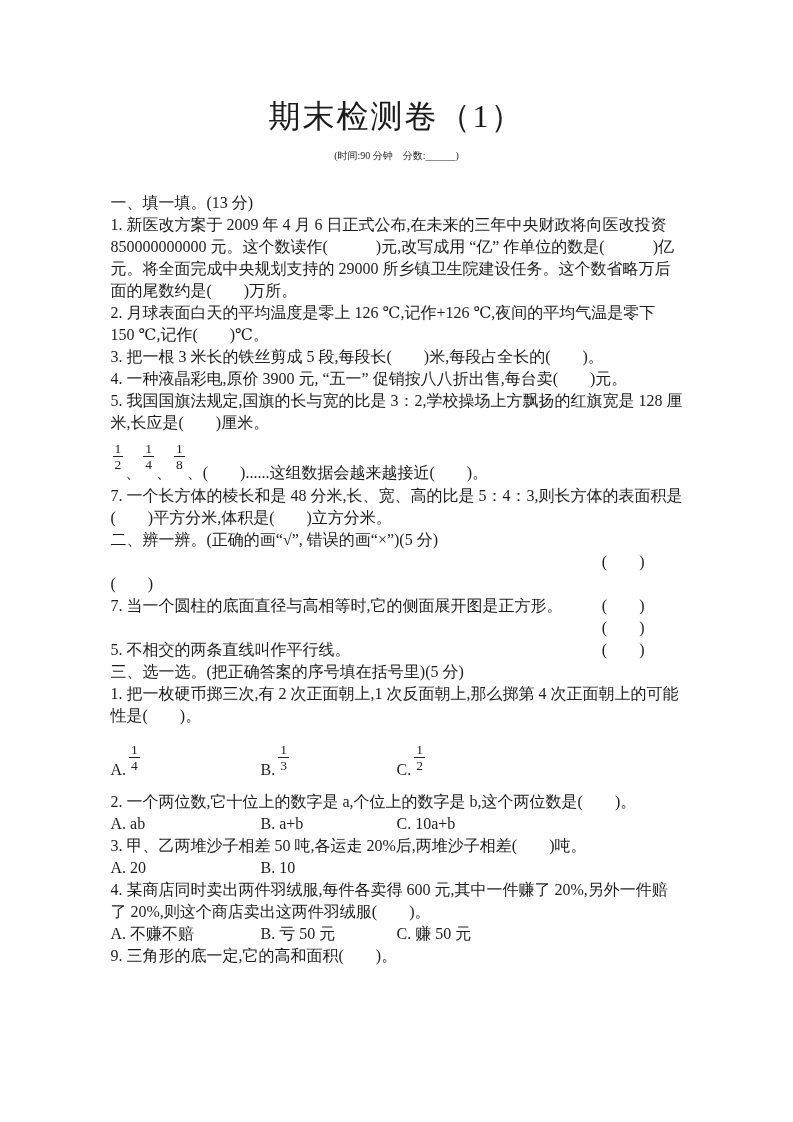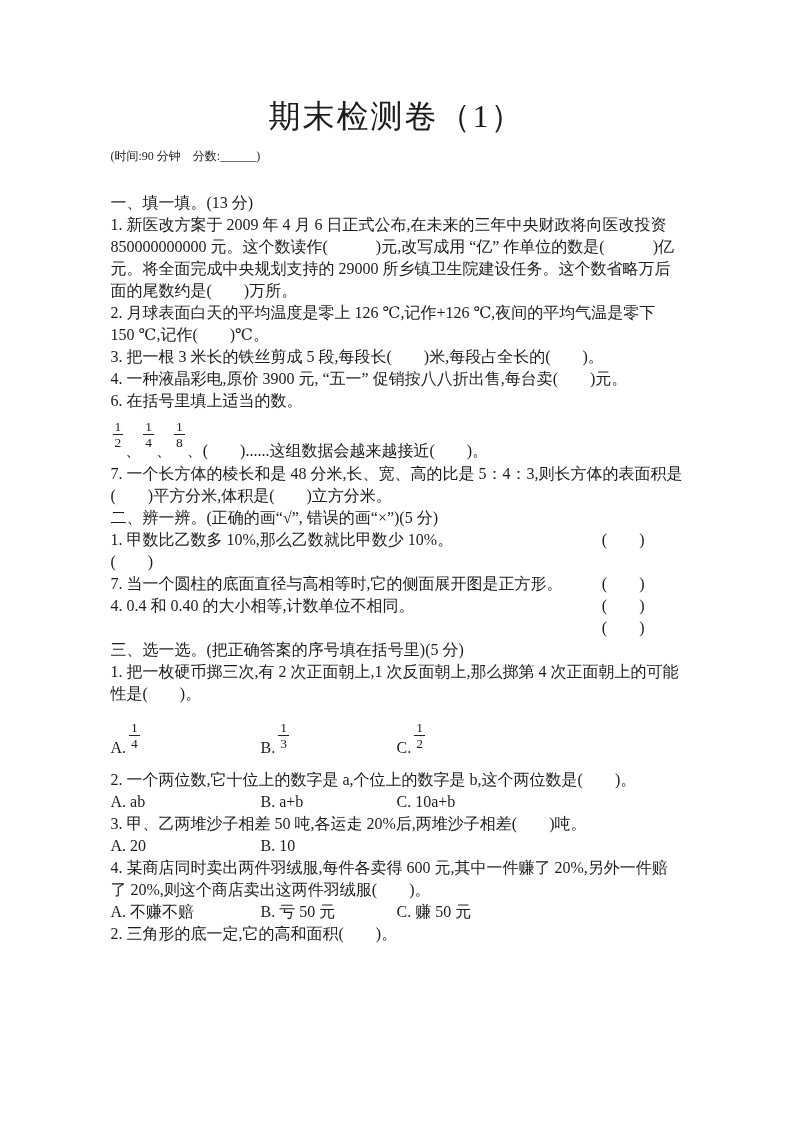--- a/index.html
+++ b/index.html
@@ -17,22 +17,22 @@
     padding-top: 94px;
     text-align: center;
     font-size: 32px;
     line-height: 44px;
     font-weight: 400;
     letter-spacing: 2px;
   }
   .meta {
     width: 572px;
     margin: 8px auto 0;
-    text-align: left;
-    font-size: 12px;
+    text-align: center;
+    font-size: 10px;
     line-height: 20px;
   }
   .content {
     width: 572px;
     margin: 26px auto 0;
     font-size: 16px;
     line-height: 22px;
   }
   .sec-heading { font-weight: 400; }
   .q { margin: 0; }
@@ -79,21 +79,21 @@
   <h1 class="title">期末检测卷（1）</h1>
   <div class="meta">(时间:90 分钟　分数:______)</div>
 
   <div class="content">
 
     <div class="sec-heading">一、填一填。(13 分)</div>
     <p class="q">1. 新医改方案于 2009 年 4 月 6 日正式公布,在未来的三年中央财政将向医改投资 850000000000 元。这个数读作(　　　)元,改写成用 “亿” 作单位的数是(　　　)亿元。将全面完成中央规划支持的 29000 所乡镇卫生院建设任务。这个数省略万后面的尾数约是(　　)万所。</p>
     <p class="q">2. 月球表面白天的平均温度是零上 126 ℃,记作+126 ℃,夜间的平均气温是零下 150 ℃,记作(　　)℃。</p>
     <p class="q">3. 把一根 3 米长的铁丝剪成 5 段,每段长(　　)米,每段占全长的(　　)。</p>
     <p class="q">4. 一种液晶彩电,原价 3900 元, “五一” 促销按八八折出售,每台卖(　　)元。</p>
-    <p class="q">6. 在括号里填上适当的数。</p>
+    <p class="q">5. 我国国旗法规定,国旗的长与宽的比是 3：2,学校操场上方飘扬的红旗宽是 128 厘米,长应是(　　)厘米。</p>
 
     <div class="frac-line">
       <span class="frac">
         <span class="num">1</span>
         <span class="den">2</span>
       </span>
       <span class="sep">、</span>
       <span class="frac">
         <span class="num">1</span>
         <span class="den">4</span>
@@ -105,33 +105,32 @@
       </span>
       <span class="sep">、</span>
       <span class="tail">(　　)......这组数据会越来越接近(　　)。</span>
     </div>
 
     <p class="q">7. 一个长方体的棱长和是 48 分米,长、宽、高的比是 5：4：3,则长方体的表面积是(　　)平方分米,体积是(　　)立方分米。</p>
 
     <div class="sec-heading">二、辨一辨。(正确的画“√”, 错误的画“×”)(5 分)</div>
 
     <div class="judge-row">
-      <span>1. 甲数比乙数多 10%,那么乙数就比甲数少 10%。</span>
       <span class="bracket">(　　)</span>
     </div>
     <p class="q">(　　)</p>
     <div class="judge-row">
       <span>7. 当一个圆柱的底面直径与高相等时,它的侧面展开图是正方形。</span>
       <span class="bracket">(　　)</span>
     </div>
     <div class="judge-row">
-      <span>4. 0.4 和 0.40 的大小相等,计数单位不相同。</span>
       <span class="bracket">(　　)</span>
     </div>
     <div class="judge-row">
+      <span>5. 不相交的两条直线叫作平行线。</span>
       <span class="bracket">(　　)</span>
     </div>
 
     <div class="sec-heading">三、选一选。(把正确答案的序号填在括号里)(5 分)</div>
 
     <p class="q">1. 把一枚硬币掷三次,有 2 次正面朝上,1 次反面朝上,那么掷第 4 次正面朝上的可能性是(　　)。</p>
     <div class="opt-frac-row">
       <span class="opt-frac-cell">
         <span>A.</span>
         <span class="frac">
@@ -168,16 +167,16 @@
       <span>B. 10</span>
     </div>
 
     <p class="q">4. 某商店同时卖出两件羽绒服,每件各卖得 600 元,其中一件赚了 20%,另外一件赔了 20%,则这个商店卖出这两件羽绒服(　　)。</p>
     <div class="opt-row">
       <span>A. 不赚不赔</span>
       <span>B. 亏 50 元</span>
       <span>C. 赚 50 元</span>
     </div>
 
-    <p class="q">2. 三角形的底一定,它的高和面积(　　)。</p>
+    <p class="q">9. 三角形的底一定,它的高和面积(　　)。</p>
 
   </div>
 </div>
 
 </body></html>

